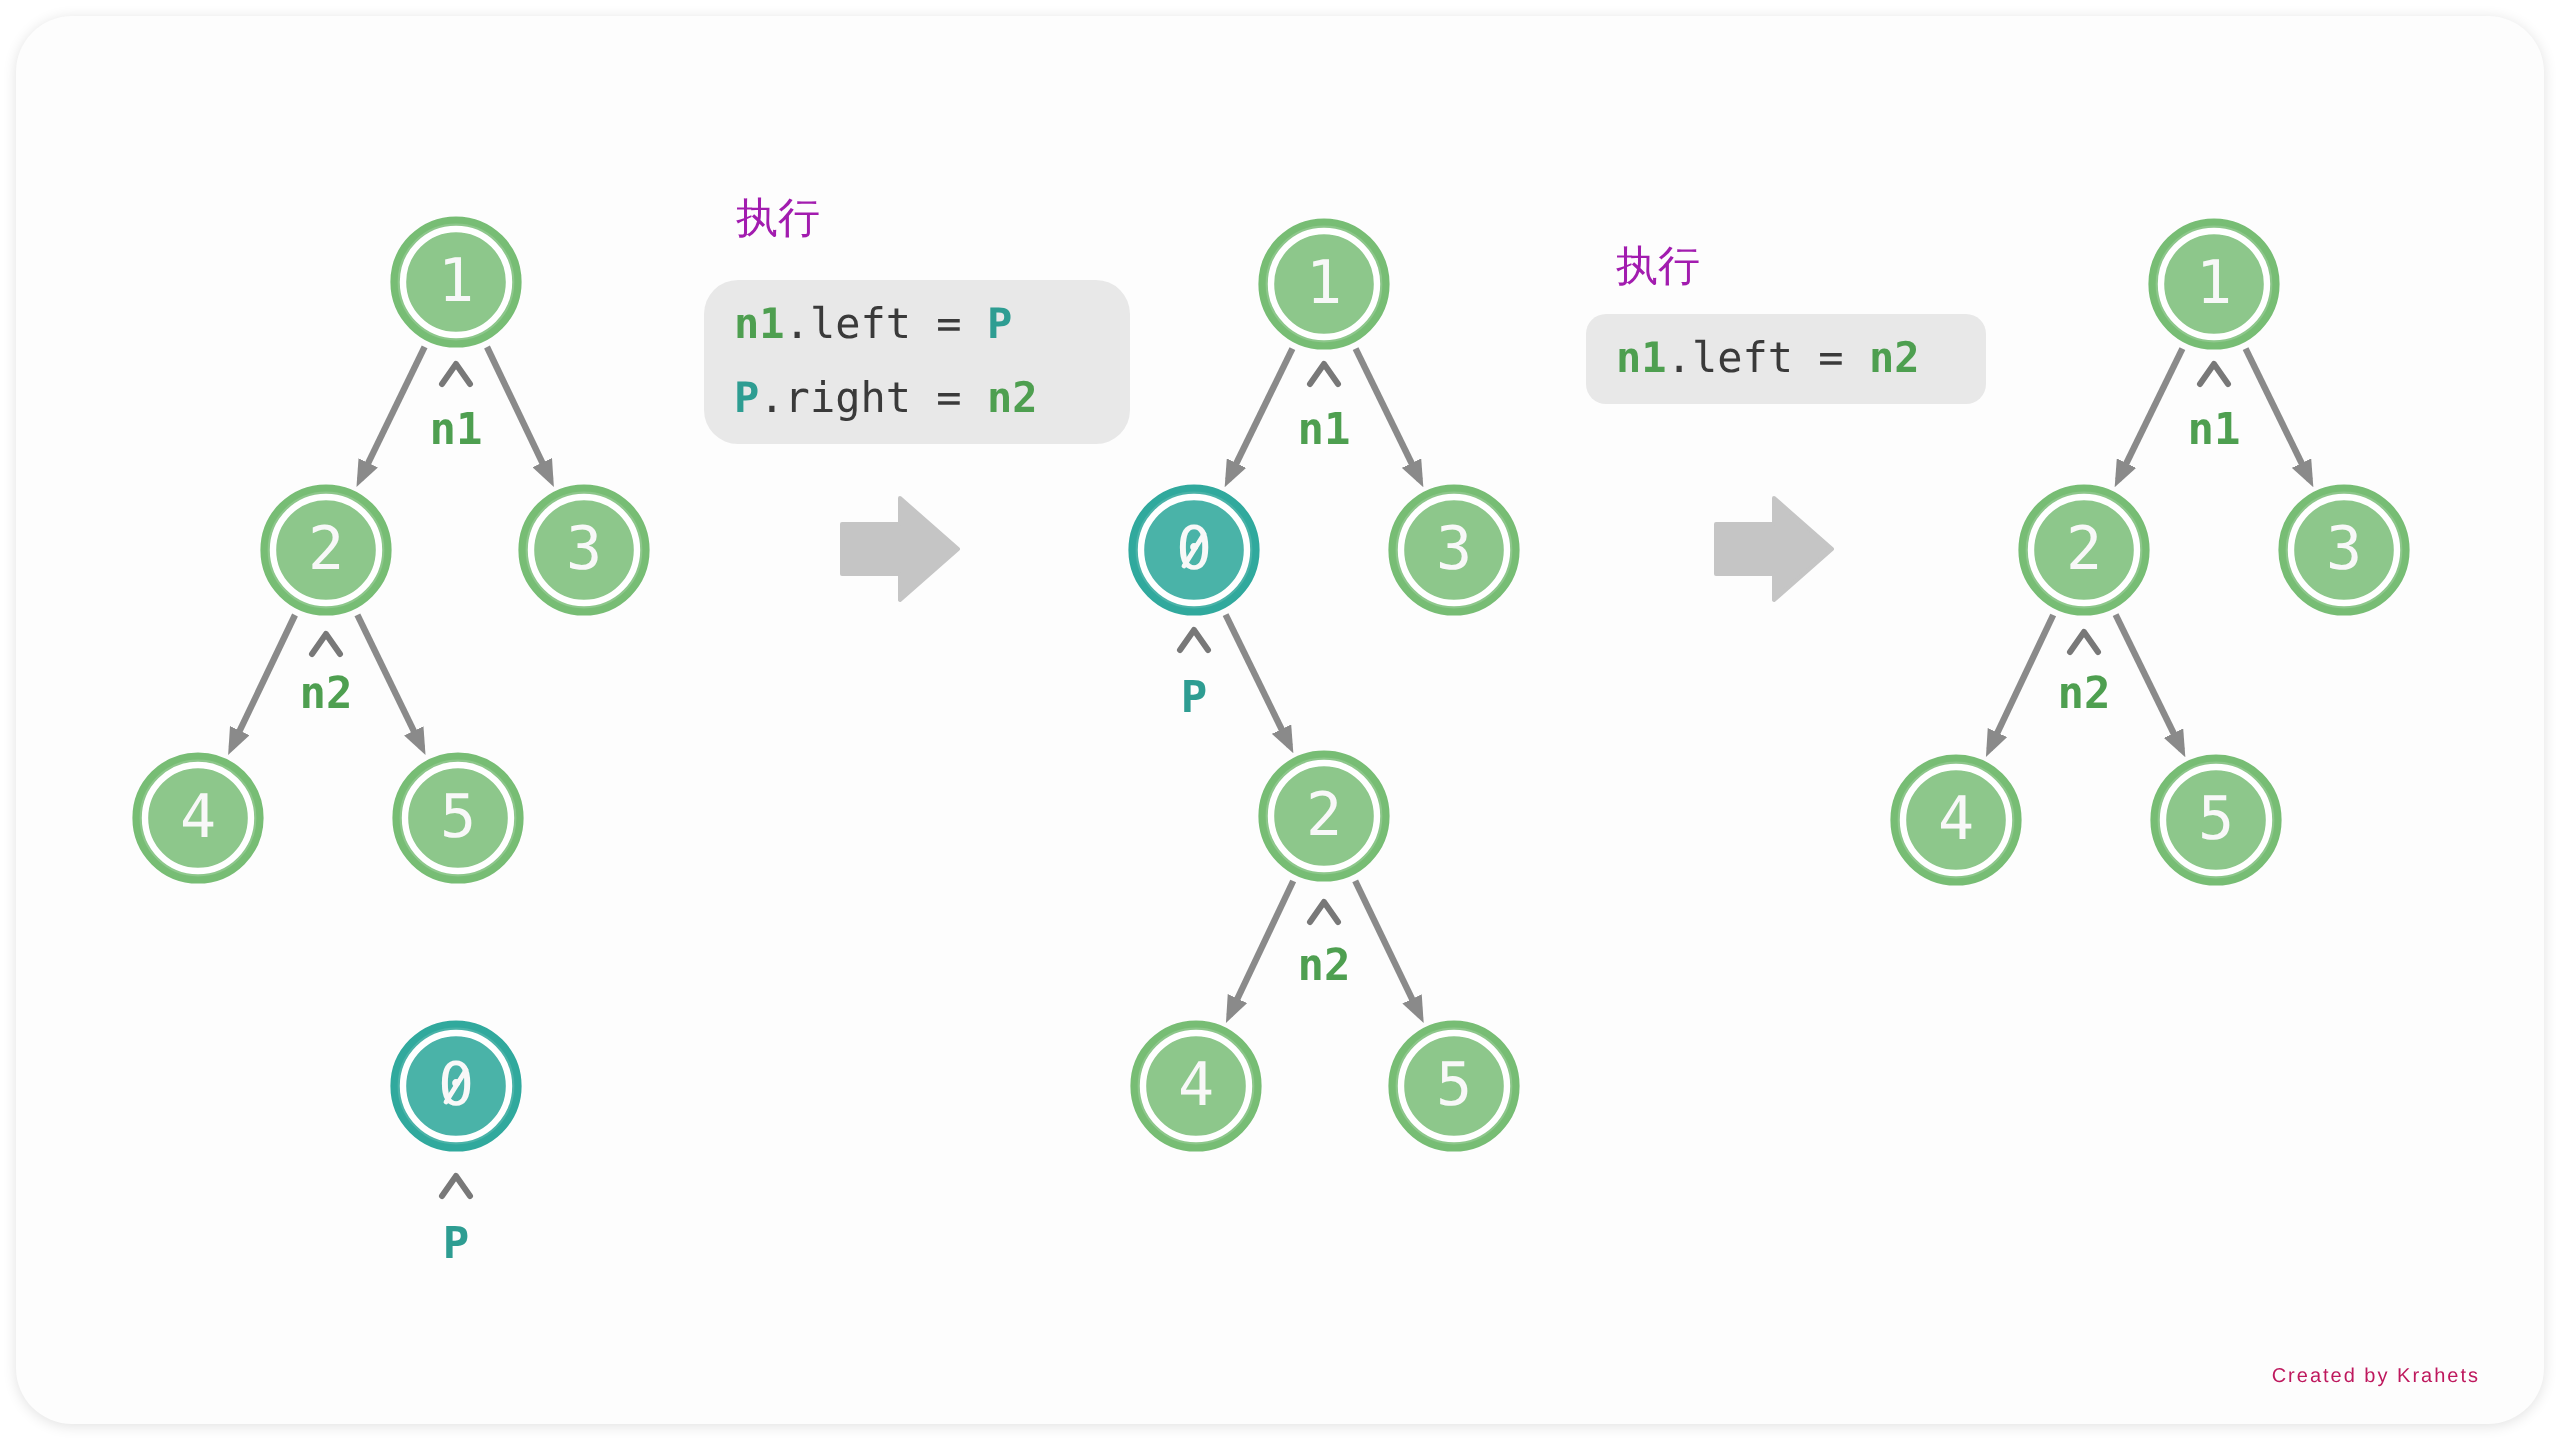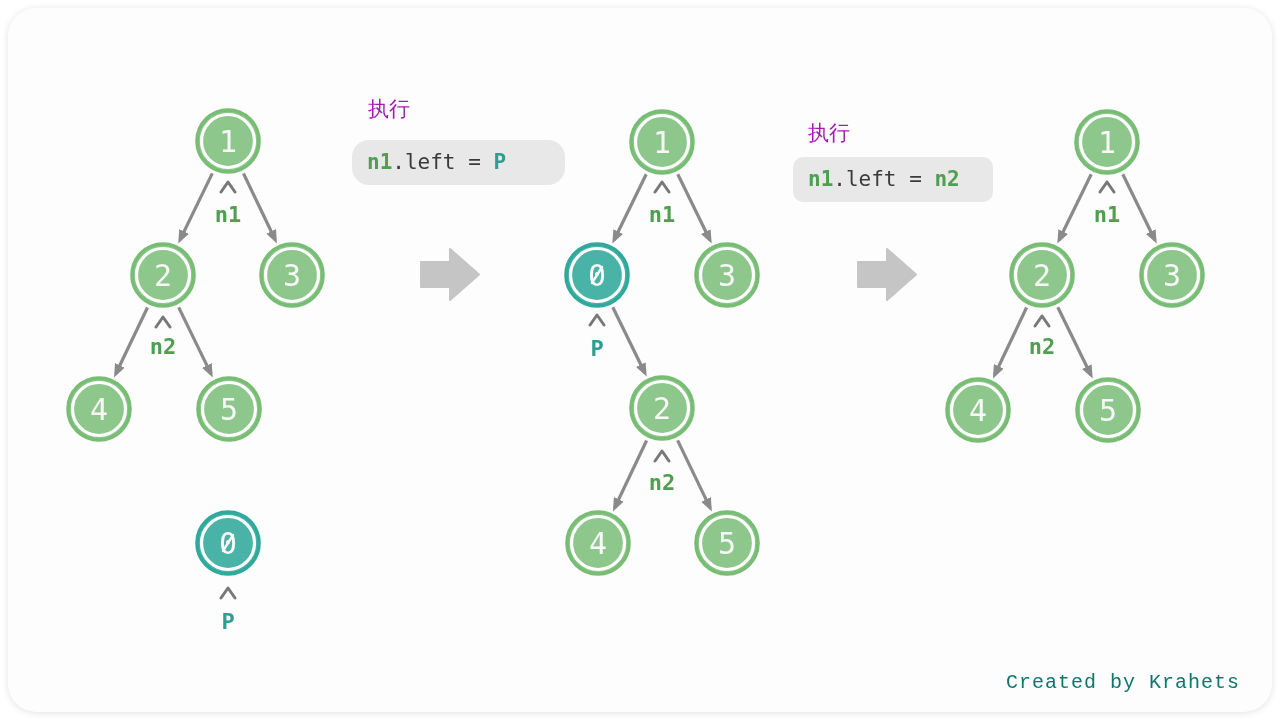--- a/index.html
+++ b/index.html
@@ -25,22 +25,22 @@
 
   
   .exec-group{position:absolute;}
   .exec-title{font-family:"DejaVu Sans",sans-serif;font-size:21px;line-height:26px;color:#a21caf;}
   .code-box{background:#E8E8E8;border-radius:10px;padding:4px 15px;box-sizing:border-box;
             font-family:"DejaVu Sans Mono",monospace;font-size:21px;line-height:37px;color:#3A3A3A;}
   .code-line{white-space:pre;}
   .tok-green{color:#4E9F50;font-weight:bold;}
   .tok-teal{color:#2E9D92;font-weight:bold;}
 
-  .footer{position:absolute;right:40px;bottom:26px;font-family:Liberation Mono, monospace;
-          font-size:20px;letter-spacing:1px;color:#0f766e;}
+  .footer{position:absolute;right:40px;bottom:26px;font-family:Liberation Sans, sans-serif;
+          font-size:10px;letter-spacing:1px;color:#be185d;}
 </style>
 </head>
 <body>
 
 <div class="canvas">
   <div class="card"></div>
 
   <svg class="layer" viewBox="0 0 1280 720">
     <defs>
       <marker id="ah" viewBox="0 0 10 8" markerWidth="4.2" markerHeight="3.4" refX="7" refY="4" orient="auto" markerUnits="strokeWidth">
@@ -182,20 +182,21 @@
       <path class="caret" d="M1035,326 L1042,316 L1049,326"></path>
       <text class="ptr ptr-g" x="1107" y="222">n1</text>
       <text class="ptr ptr-g" x="1042" y="354">n2</text>
     </g>
   </svg>
 
   <div class="exec-group" style="left:352px;top:96px;">
     <div class="exec-title" style="margin-left:16px;">执行</div>
     <div class="code-box" style="margin-top:18px;width:213px;border-radius:17px;">
       <div class="code-line"><span class="tok-green">n1</span><span>.left = </span><span class="tok-teal">P</span></div>
+      <div class="code-line"><span class="tok-teal">P</span><span>.right = </span><span class="tok-green">n2</span></div>
     </div>
   </div>
 
   <div class="exec-group" style="left:793px;top:120px;">
     <div class="exec-title" style="margin-left:15px;">执行</div>
     <div class="code-box" style="margin-top:11px;width:200px;">
       <div class="code-line"><span class="tok-green">n1</span><span>.left = </span><span class="tok-green">n2</span></div>
     </div>
   </div>
 

